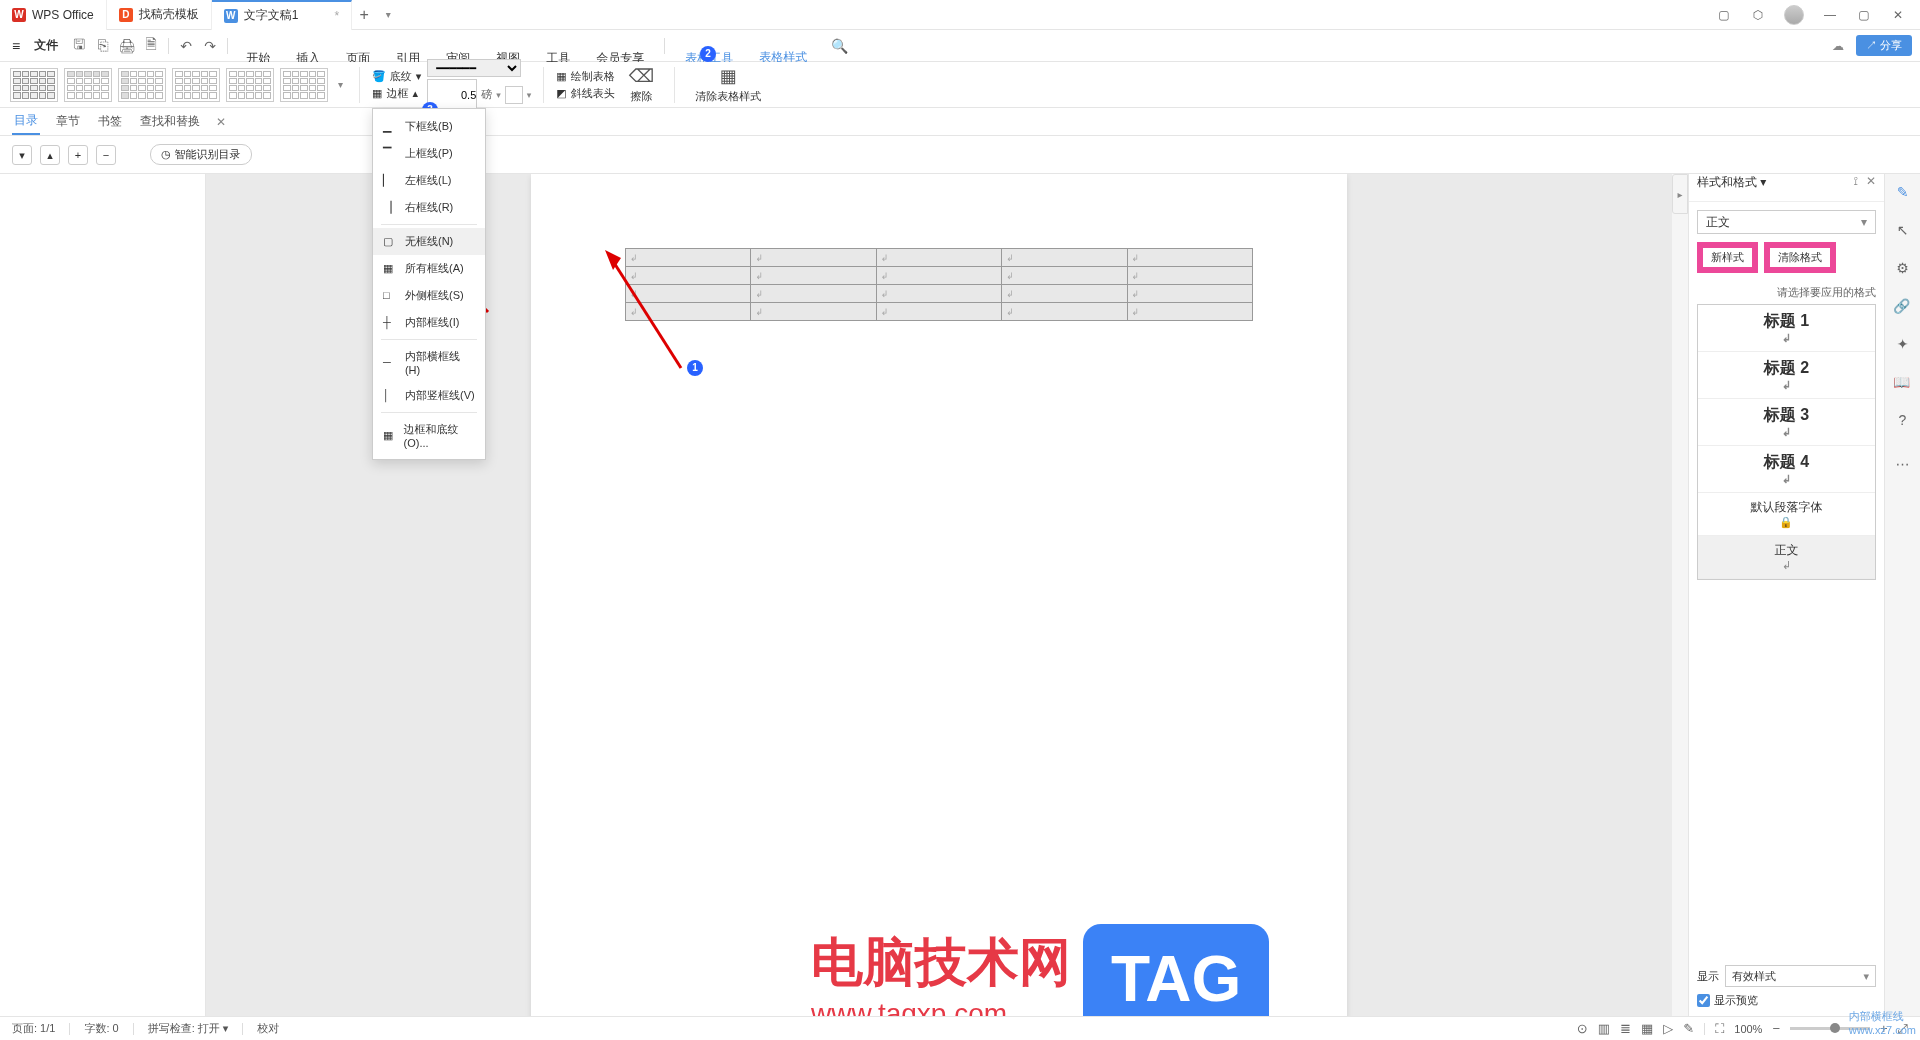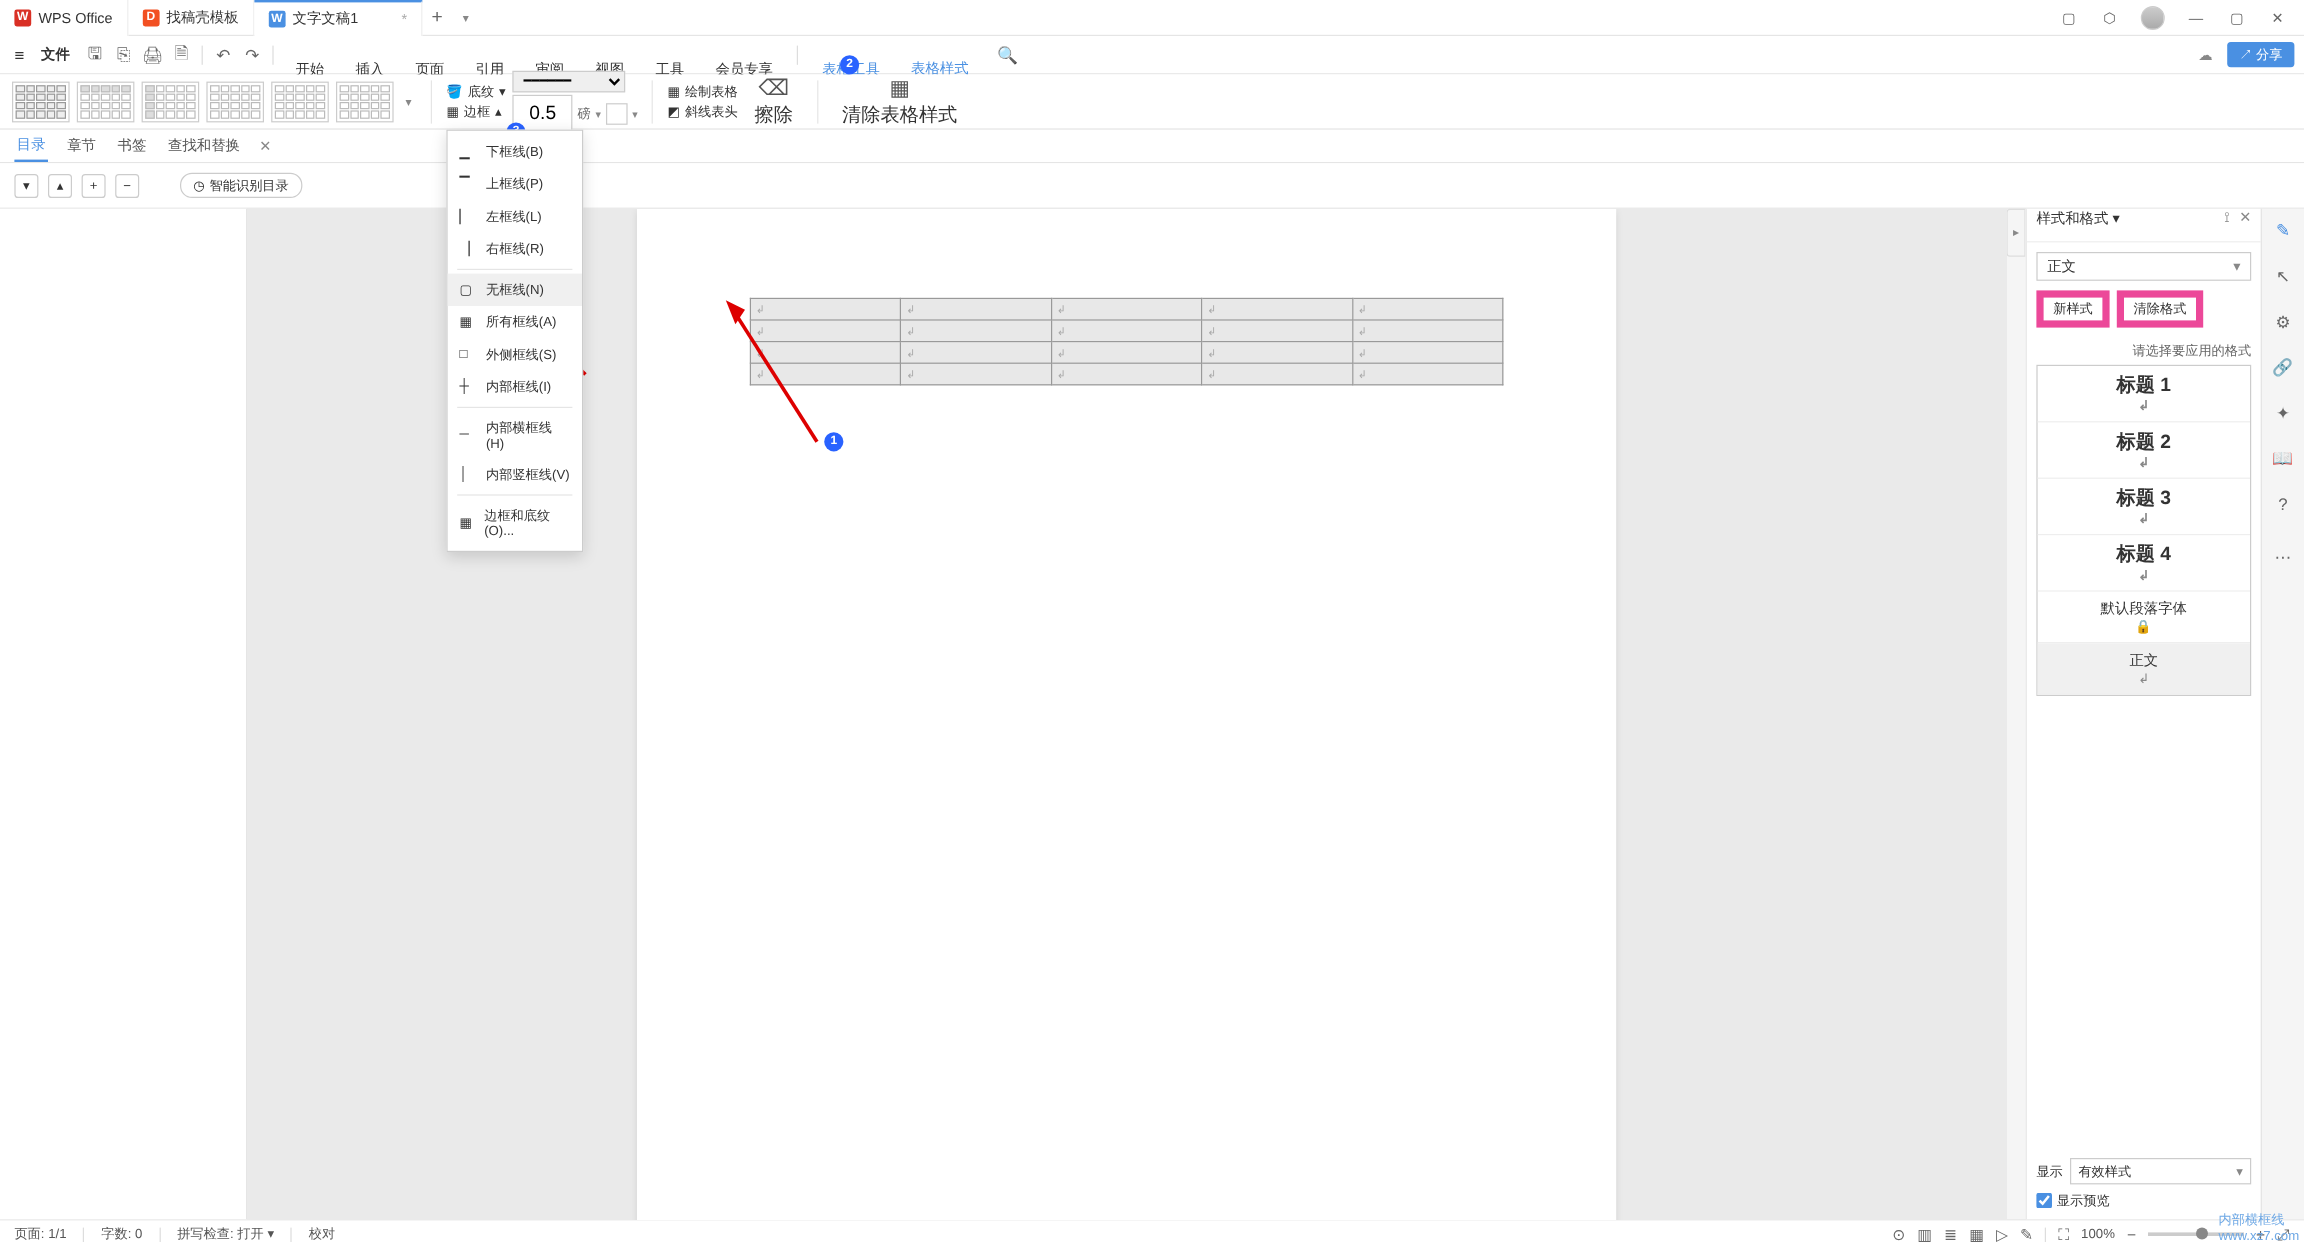--- a/index.html
+++ b/index.html
@@ -37,26 +37,26 @@
 
 .ribbon { height: 46px; background: #fff; display: flex; align-items: center; padding: 4px 10px; gap: 6px; border-bottom: 1px solid #e5e5e5; position: relative; }
 .table-style { width: 48px; height: 34px; border: 1px solid #ccc; background: #fff; cursor: pointer; display: grid; grid-template-columns: repeat(5,1fr); grid-template-rows: repeat(4,1fr); padding: 2px; gap: 1px; }
 .table-style div { background: #fff; border: 0.5px solid #bbb; }
 .table-style.s0 div { border-color: #999; background: #eee; }
 .table-style.s1 div:nth-child(-n+5) { background: #ddd; }
 .table-style.s2 div:nth-child(5n+1) { background: #ddd; }
 .ribbon-group { display: flex; flex-direction: column; gap: 2px; justify-content: center; }
 .ribbon-label { font-size: 11px; color: #333; display: flex; align-items: center; gap: 4px; cursor: pointer; }
 .border-style-select { width: 94px; height: 18px; border: 1px solid #ccc; font-size: 11px; padding: 0 4px; }
-.pt-select { width: 50px; height: 32px; border: 1px solid #ccc; text-align: center; font-size: 16px; }
+.pt-select { width: 50px; height: 32px; border: 1px solid #ccc; text-align: right; font-size: 11px; }
 .pt-label { font-size: 11px; color: #666; }
 .color-btn { width: 18px; height: 18px; border: 1px solid #ccc; position: relative; }
 .ribbon-tall-btn { display: flex; flex-direction: column; align-items: center; justify-content: center; gap: 2px; padding: 0 8px; cursor: pointer; }
 .ribbon-tall-btn .icn { font-size: 18px; color: #555; }
-.ribbon-tall-btn .lbl { font-size: 16px; }
+.ribbon-tall-btn .lbl { font-size: 11px; }
 .ribbon-sep { width: 1px; height: 36px; background: #e5e5e5; margin: 0 6px; }
 
 
 .border-dropdown { position: absolute; left: 372px; top: 46px; width: 114px; background: #fff; border: 1px solid #ccc; box-shadow: 0 4px 12px rgba(0,0,0,0.15); z-index: 100; padding: 4px 0; }
 .border-dropdown .dd-item { display: flex; align-items: center; gap: 8px; padding: 6px 10px; font-size: 11px; cursor: pointer; }
 .border-dropdown .dd-item:hover, .border-dropdown .dd-item.hover { background: #f0f0f0; }
 .border-dropdown .dd-sep { height: 1px; background: #e5e5e5; margin: 3px 8px; }
 .border-dropdown .bicon { width: 14px; height: 14px; display: inline-block; position: relative; }
 
 
@@ -454,20 +454,27 @@
             </tr>
       </tbody>
         </table>
 
       <svg style="position:absolute;left:60px;top:64px;pointer-events:none" width="120" height="140">
         <line x1="90" y1="130" x2="20" y2="20" stroke="#d00" stroke-width="3"></line>
         <polygon points="14,12 30,20 22,32" fill="#d00"></polygon>
       </svg>
       <span class="anno-num" style="left:156px;top:186px">1</span>
 
+      <div class="watermark">
+        <div>
+         <div class="txt1">电脑技术网</div>
+         <div class="url">www.tagxp.com</div>
+        </div>
+        <div class="tag">TAG</div>
+      </div>
     </div>
 
     <svg style="position:absolute;left:510px;top:-108px;pointer-events:none" width="80" height="110">
       <line x1="60" y1="0" x2="10" y2="90" stroke="#d00" stroke-width="3"></line>
       <polygon points="4,96 20,86 14,76" fill="#d00"></polygon>
     </svg>
 
     <svg style="position:absolute;left:232px;top:88px;pointer-events:none" width="60" height="60">
       <line x1="50" y1="50" x2="8" y2="8" stroke="#d00" stroke-width="3"></line>
       <polygon points="2,2 18,8 10,20" fill="#d00"></polygon>

